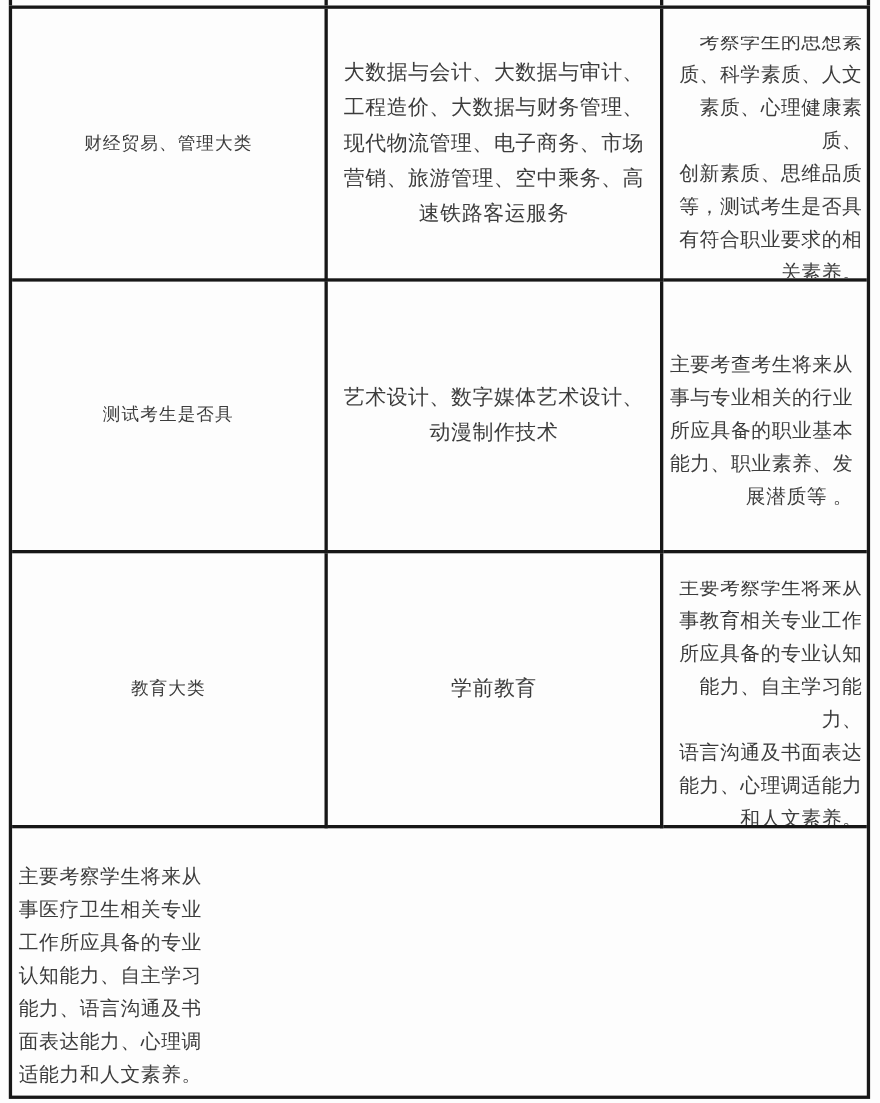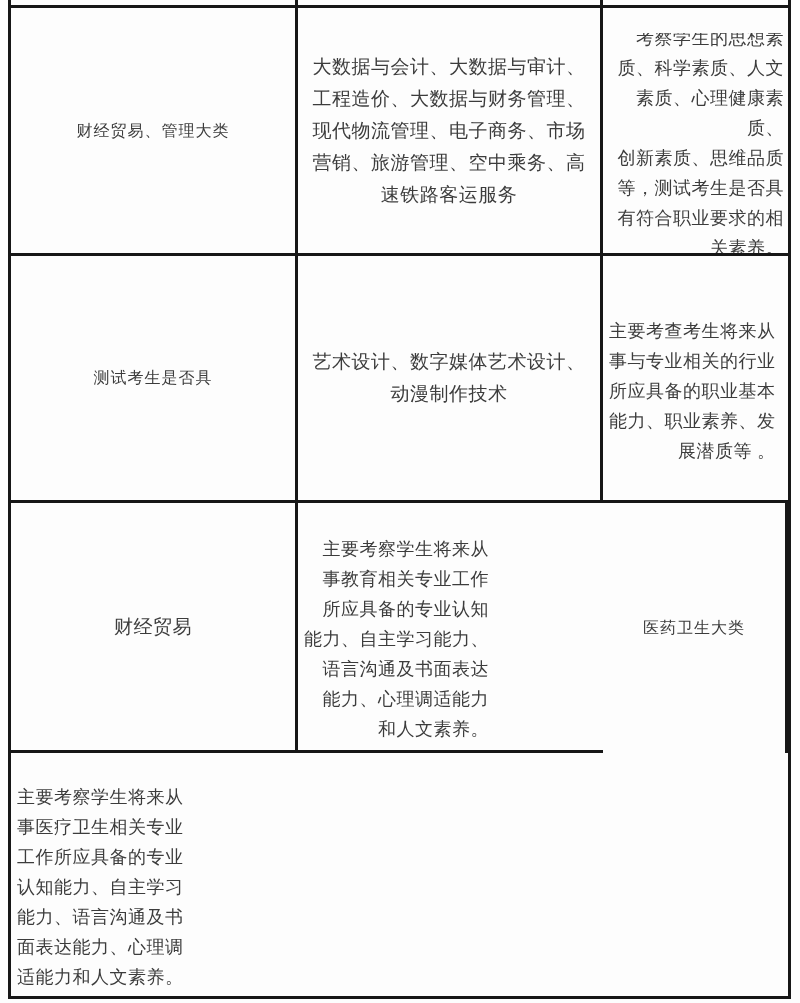--- a/index.html
+++ b/index.html
@@ -98,30 +98,30 @@
 
     <div class="cell cat">测试考生是否具</div>
     <div class="cell majors">艺术设计、数字媒体艺术设计、
 动漫制作技术</div>
     <div class="cell desc last-col">主要考查考生将来从
 事与专业相关的行业
 所应具备的职业基本
 能力、职业素养、发
 展潜质等 。</div>
 
-    <div class="cell majors">财经贸易</div>
+    <div class="cell cat">教育大类</div>
+    <div class="cell majors">学前教育</div>
     <div class="cell desc last-col">主要考察学生将来从
 事教育相关专业工作
 所应具备的专业认知
 能力、自主学习能力、
 语言沟通及书面表达
 能力、心理调适能力
 和人文素养。</div>
 
-    <div class="cell cat last-row">医药卫生大类</div>
     <div class="cell desc last-col last-row">主要考察学生将来从
 事医疗卫生相关专业
 工作所应具备的专业
 认知能力、自主学习
 能力、语言沟通及书
 面表达能力、心理调
 适能力和人文素养。</div>
 
   </div>
 </div>

